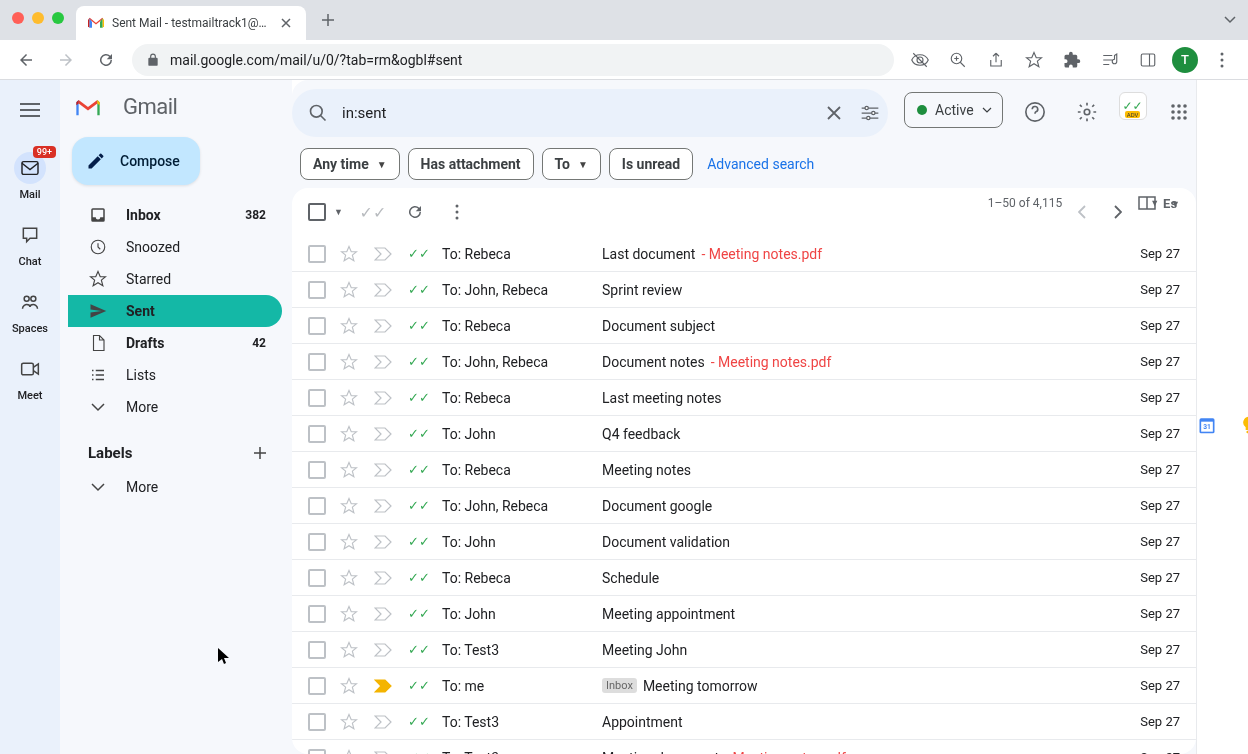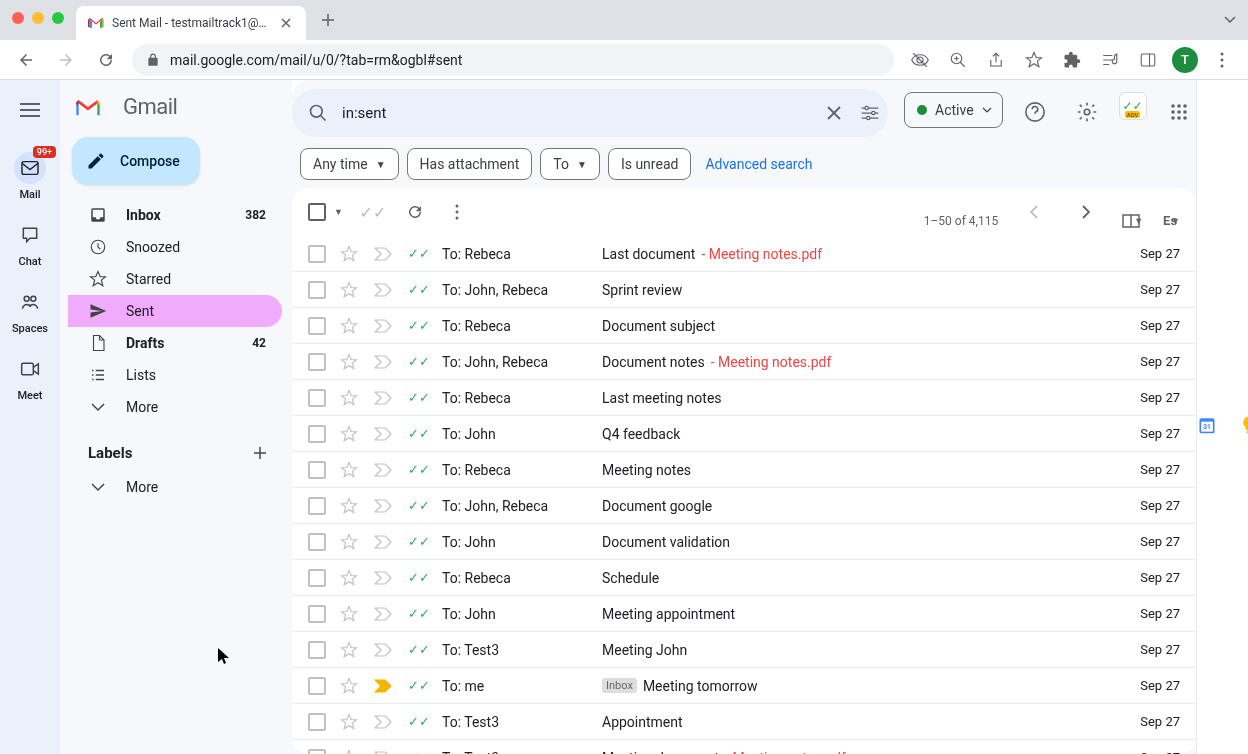--- a/index.html
+++ b/index.html
@@ -45,50 +45,50 @@
 .logo-row { display:flex; align-items:center; gap: 21px; padding: 6px 4px 18px 6px; }
 .logo-m { width: 28px; height: 22px; }
 .logo-text { font-size: 22px; color:#5f6368; font-weight:400; letter-spacing:-0.5px;}
 .compose-btn { background: #c2e7ff; border: none; border-radius: 16px; height: 48px; padding: 0 20px 0 14px; display:flex; align-items:center; gap: 14px; font-size: 14px; color:#001d35; font-weight:500; cursor:pointer; margin: 0 0 14px 4px; box-shadow: 0 1px 3px rgba(0,0,0,0.1);}
 .nav-list { list-style:none; }
 .nav-item { height: 32px; border-radius: 0 16px 16px 0; display:flex; align-items:center; padding: 0 16px 0 20px; gap: 18px; font-size: 14px; color:#202124; cursor:pointer; margin-right: 10px;}
 .nav-item .icon { width: 20px; display:flex; justify-content:center; color:#444;}
 .nav-item .label { flex:1; }
 .nav-item .count { font-size: 12px; }
 .nav-item.bold .label, .nav-item.bold .count { font-weight: 700; }
-.nav-item.active { background: #f0abfc; font-weight:400; }
+.nav-item.active { background: #14b8a6; font-weight:700; }
 .section-header { display:flex; align-items:center; justify-content:space-between; padding: 18px 20px 6px 20px; font-size: 15px; font-weight: 700; color:#202124;}
 .add-label { width:24px; height:24px; display:flex; align-items:center; justify-content:center; color:#444; cursor:pointer; border-radius:50%;}
 
 
 .main { flex: 1; background: #fff; border-radius: 16px 0 0 0; margin-top: 0; display:flex; flex-direction:column; overflow:hidden; background:#f6f8fc;}
 .topbar { height: 56px; display:flex; align-items:center; padding: 8px 16px 0 0; gap: 16px; }
 .search-box { flex: 0 0 596px; height: 48px; background:#eaf1fb; border-radius: 24px; display:flex; align-items:center; padding: 0 6px 0 14px; gap: 12px; margin-top: 2px;}
 .search-box .sicon { color:#5f6368; width:24px; display:flex; justify-content:center;}
 .search-input { border:none; background:transparent; flex:1; font-size: 15px; color:#202124; outline:none;}
 .topbar-right { margin-left:auto; display:flex; align-items:flex-start; gap: 12px;}
 .status-chip { border: 1px solid #747775; border-radius: 8px; height: 36px; padding: 0 10px 0 12px; display:flex; align-items:center; gap:8px; font-size:14px; color:#3c4043;}
 .status-dot { width:10px; height:10px; background:#1e8e3e; border-radius:50%;}
 .top-icon { width:40px; height:40px; display:flex; align-items:center; justify-content:center; color:#5f6368; border-radius:50%; cursor:pointer;}
 .ext-icon { width:28px; height:28px; border-radius:6px; display:flex; flex-direction: column; align-items:center; justify-content:center; background: #fff; border: 1px solid #ddd; position: relative;}
 .ext-check { color: #34a853; font-size: 12px; line-height: 1;}
 .ext-adv { font-size: 6px; background: #fbbc04; color: #333; padding: 0 2px; border-radius: 2px; position: absolute; bottom: 1px;}
 
 .chips-row { padding: 12px 8px 8px 8px; display:flex; gap:8px; align-items:center; }
-.chip { border:1px solid #747775; background:#fff; border-radius: 8px; height:32px; padding: 0 12px; display:flex; align-items:center; gap:8px; font-size:14px; color:#3c4043; cursor:pointer;}
+.chip { border:1px solid #747775; background:#fff; border-radius: 8px; height:32px; padding: 0 12px; display:flex; align-items:center; gap:8px; font-size:14px; color:#3c4043; cursor:pointer;font-weight:bold;}
 .chip .caret { font-size:10px; color:#444;}
 .adv-link { color:#1a73e8; font-size:14px; margin-left: 6px; cursor:pointer;}
 
 .content-panel { background:#fff; border-radius: 16px; margin: 0 0 0 0; flex:1; display:flex; flex-direction:column; overflow:hidden;}
 .toolbar { height: 48px; display:flex; align-items:center; padding: 0 16px; gap: 18px;}
 .cb-master { width:18px; height:18px; border: 2px solid #5f6368; border-radius: 2px; cursor:pointer;}
 .caret-small { font-size: 9px; color:#5f6368; margin-left: -10px;}
 .tb-icon { color:#5f6368; width:24px; display:flex; justify-content:center; cursor:pointer;}
 .double-check-grey { color: #b8bbbf; }
-.toolbar-right { margin-left:auto; display:flex; align-items:flex-end; gap: 20px; color:#5f6368; font-size: 12px;}
+.toolbar-right { margin-left:auto; display:flex; align-items:flex-start; gap: 4px; color:#5f6368; font-size: 12px;}
 .pager-btn { width:32px; height:32px; display:flex; align-items:center; justify-content:center; color:#5f6368; cursor:pointer; border-radius:50%;}
 .pager-btn.disabled { color:#bdc1c6;}
 .density-btn, .lang-btn { display:flex; align-items:center; gap:4px; cursor:pointer;}
 .lang-btn { font-weight:700; font-size:13px;}
 
 .mail-list { overflow-y: auto; flex: 1; }
 .mail-row { height: 36px; display:flex; align-items:center; padding: 0 16px; border-bottom: 1px solid #e8eaed; font-size: 14px; color:#202124; cursor:pointer; gap: 14px;}
 .row-cb { width:18px; height:18px; border: 2px solid #bdc1c6; border-radius:2px; flex-shrink:0;}
 .row-star { color:#bdc1c6; width:20px; flex-shrink:0;}
 .row-imp { color:#bdc1c6; width:20px; flex-shrink:0;}

